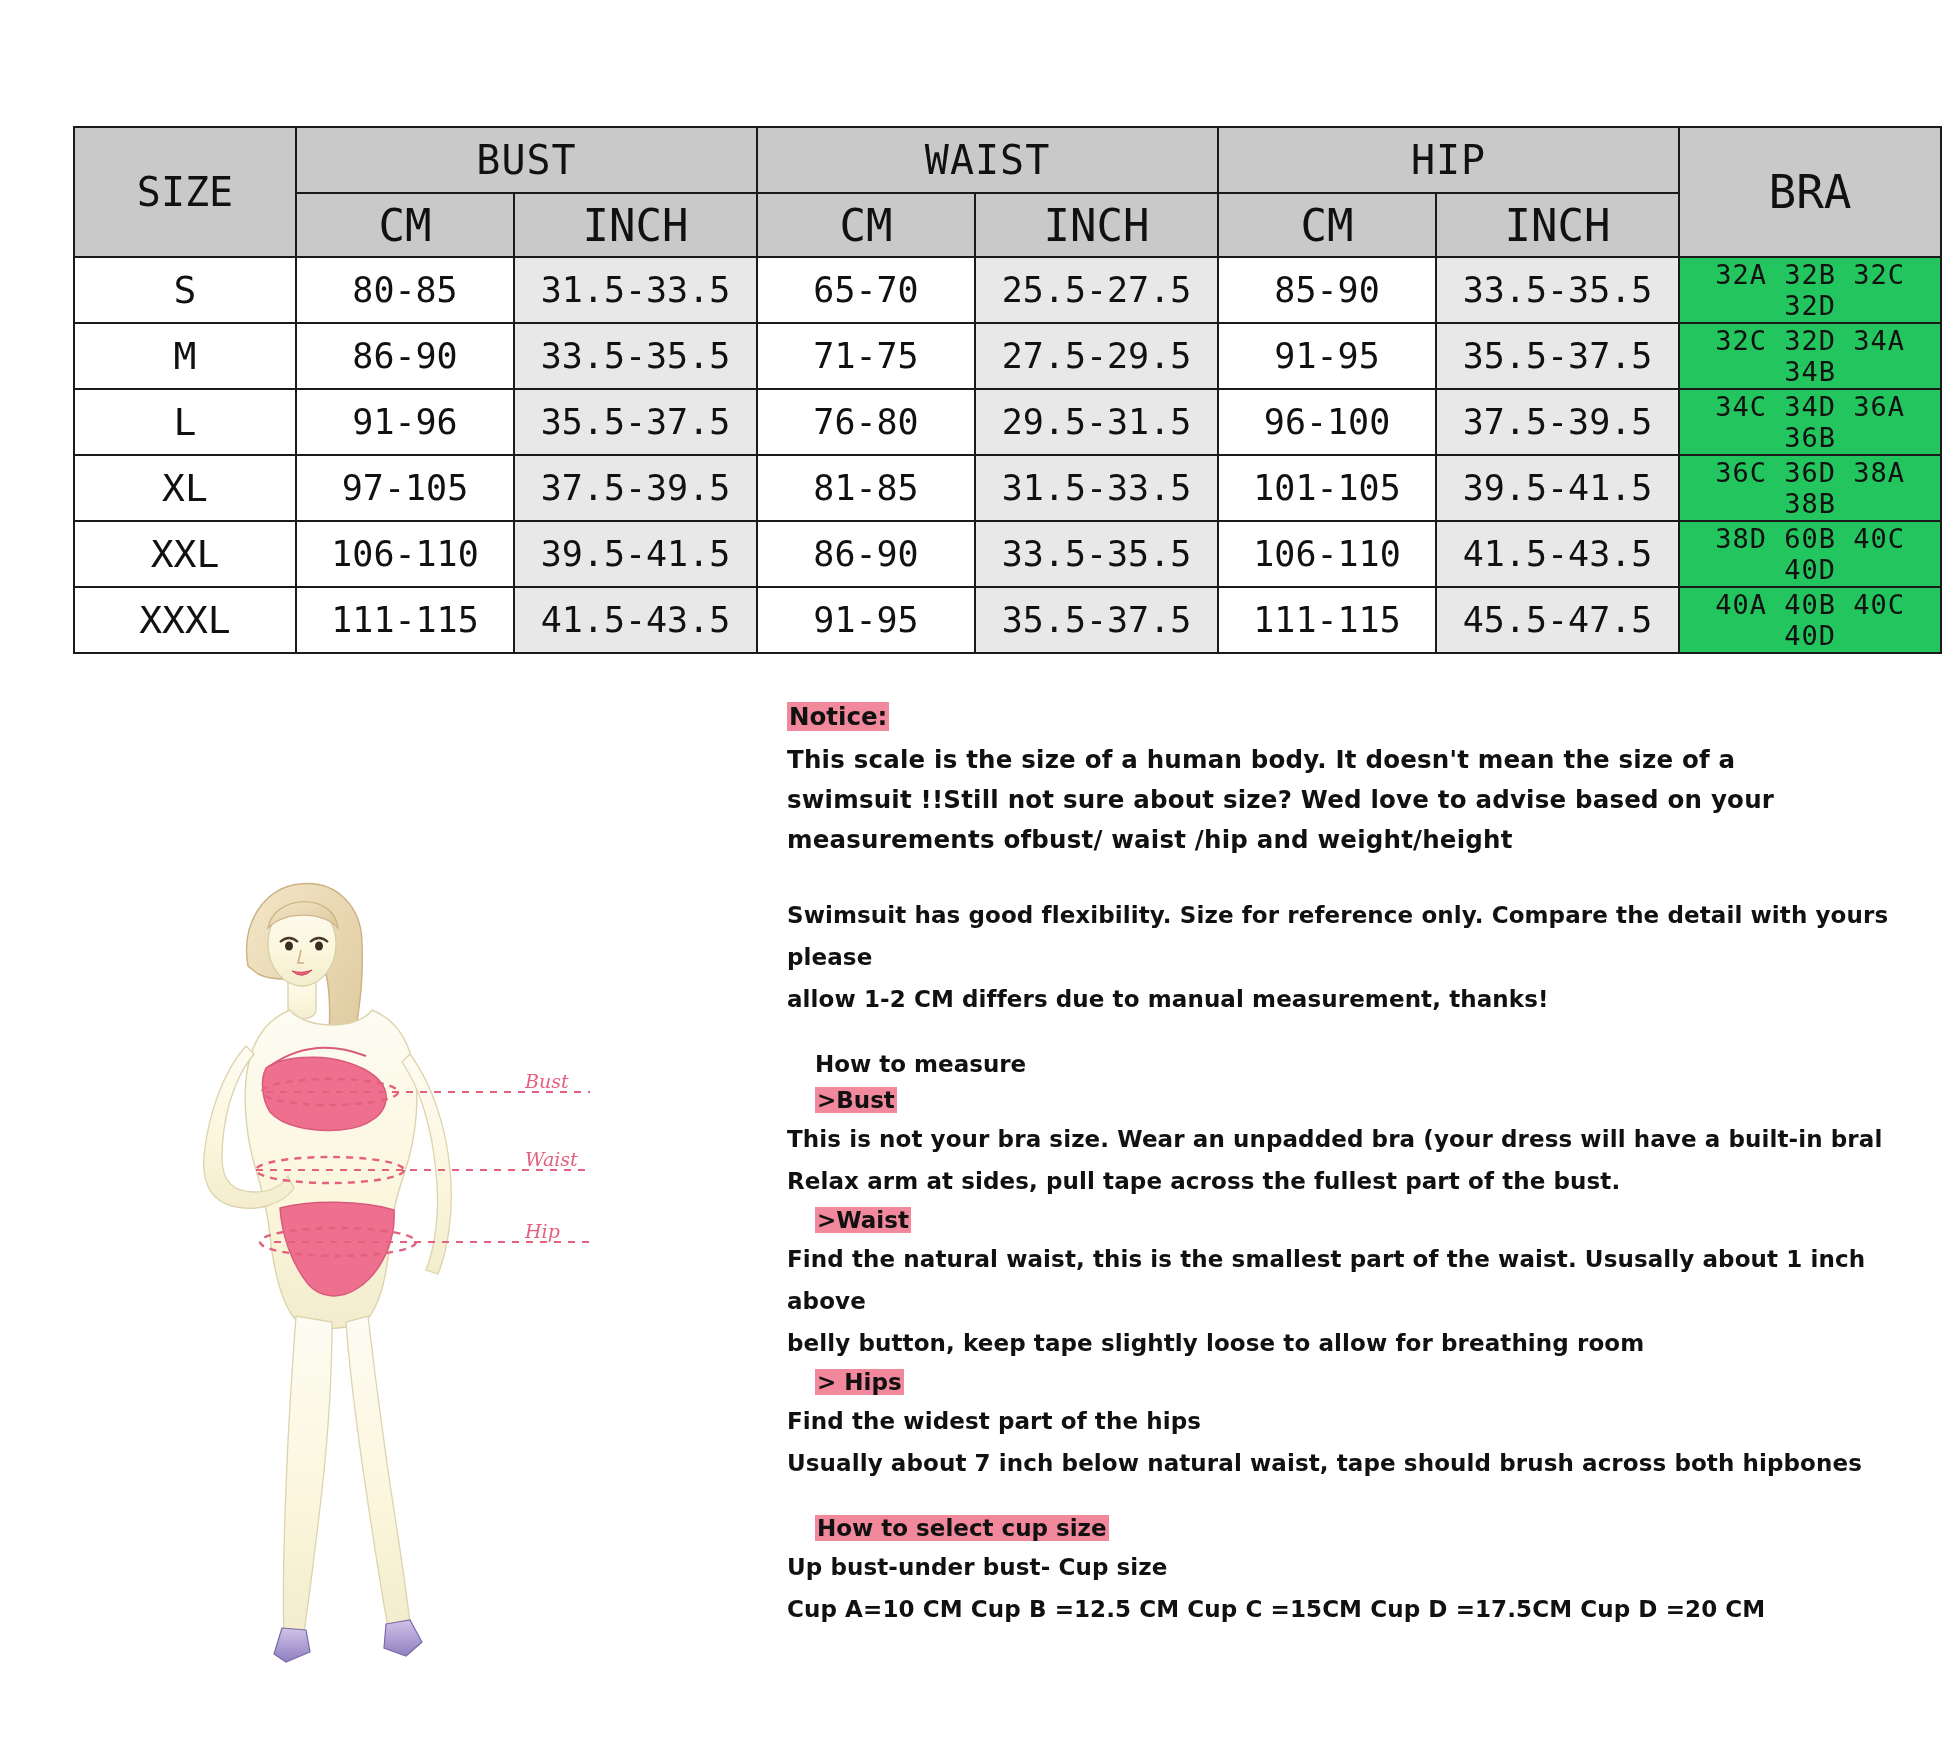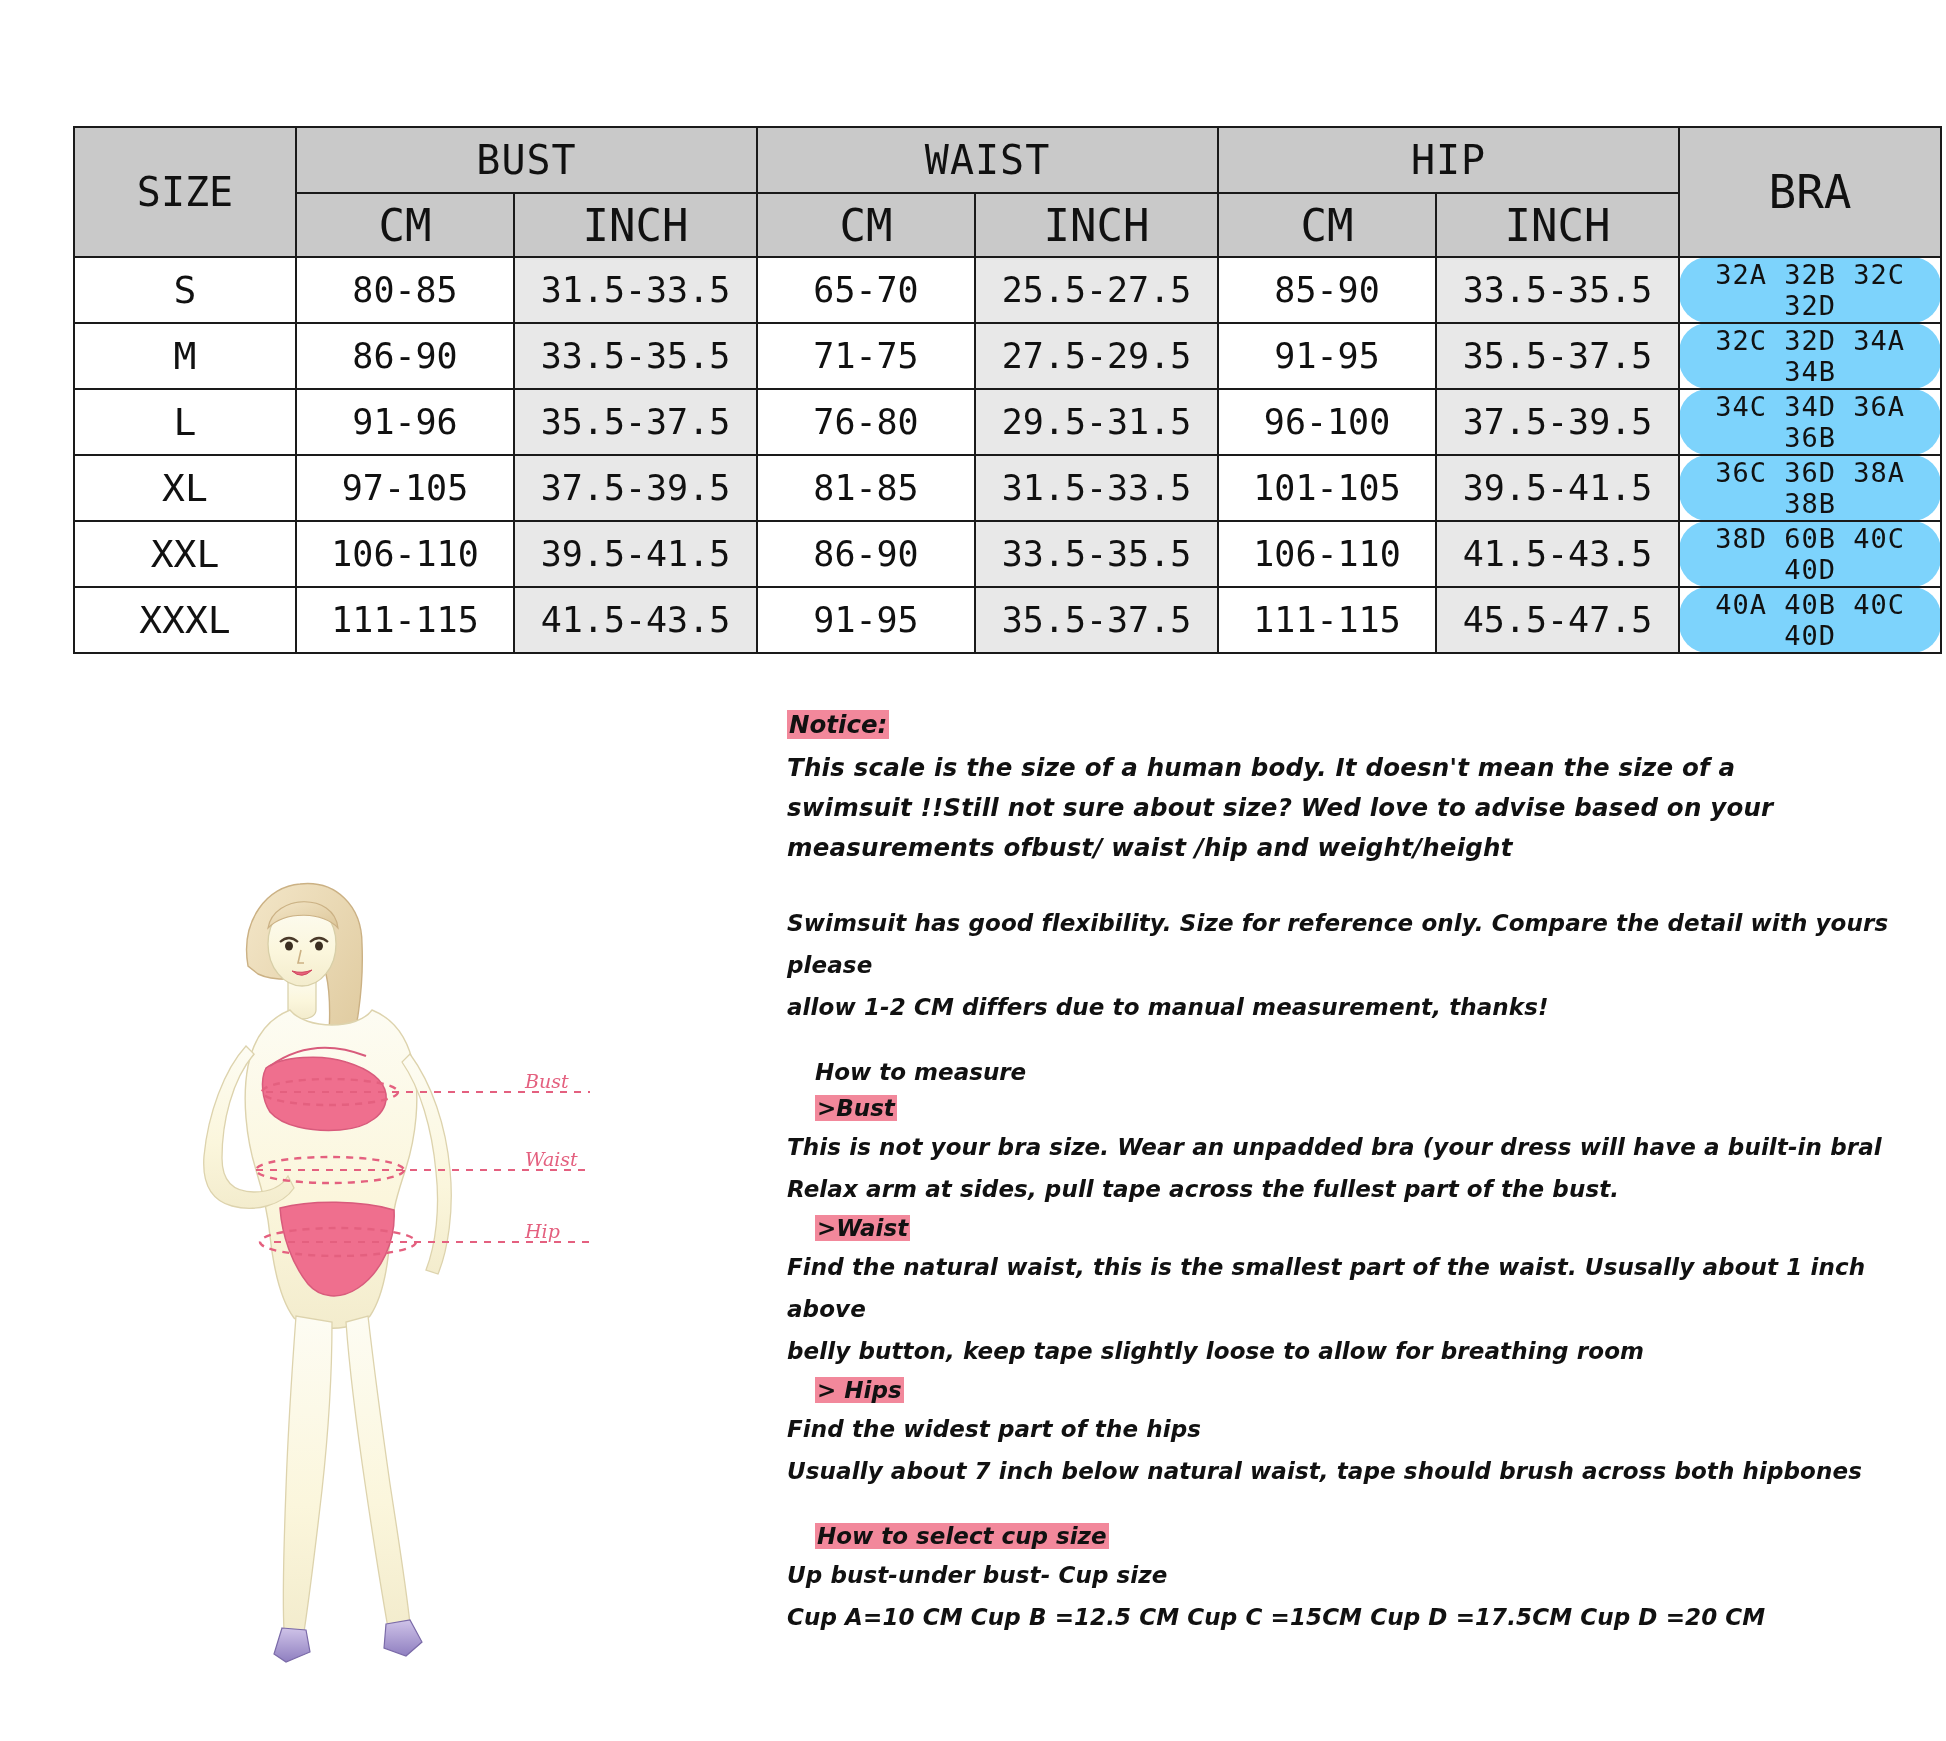--- a/index.html
+++ b/index.html
@@ -62,24 +62,23 @@
     font-size: 38px;
     background: #ffffff;
   }
   td.cm {
     background: #ffffff;
   }
   td.inch {
     background: #e8e8e8;
   }
   td.bra {
-    background: #7dd3fc;
+    background: #22c55e;
     font-size: 27px;
     letter-spacing: 1px;
-    border-radius: 29px;
   }
 
   
   col.c-size  { width: 222px; }
   col.c-cm    { width: 218px; }
   col.c-inch  { width: 243px; }
   col.c-bra   { width: 262px; }
 
   
   .lower {
@@ -96,25 +95,24 @@
     top: 170px;
     width: 430px;
     height: 800px;
   }
   .figure-area svg { display: block; }
 
   
   .notice-col {
     position: absolute;
     left: 787px;
-    top: 8px;
+    top: 0px;
     width: 1120px;
     font-family: "DejaVu Sans", sans-serif;
     color: #111;
-    font-style: italic;
   }
   .hl {
     background: #f2889b;
     display: inline;
     padding: 0 2px;
   }
   .bold-line {
     font-weight: bold;
     font-size: 24.5px;
     line-height: 40px;

